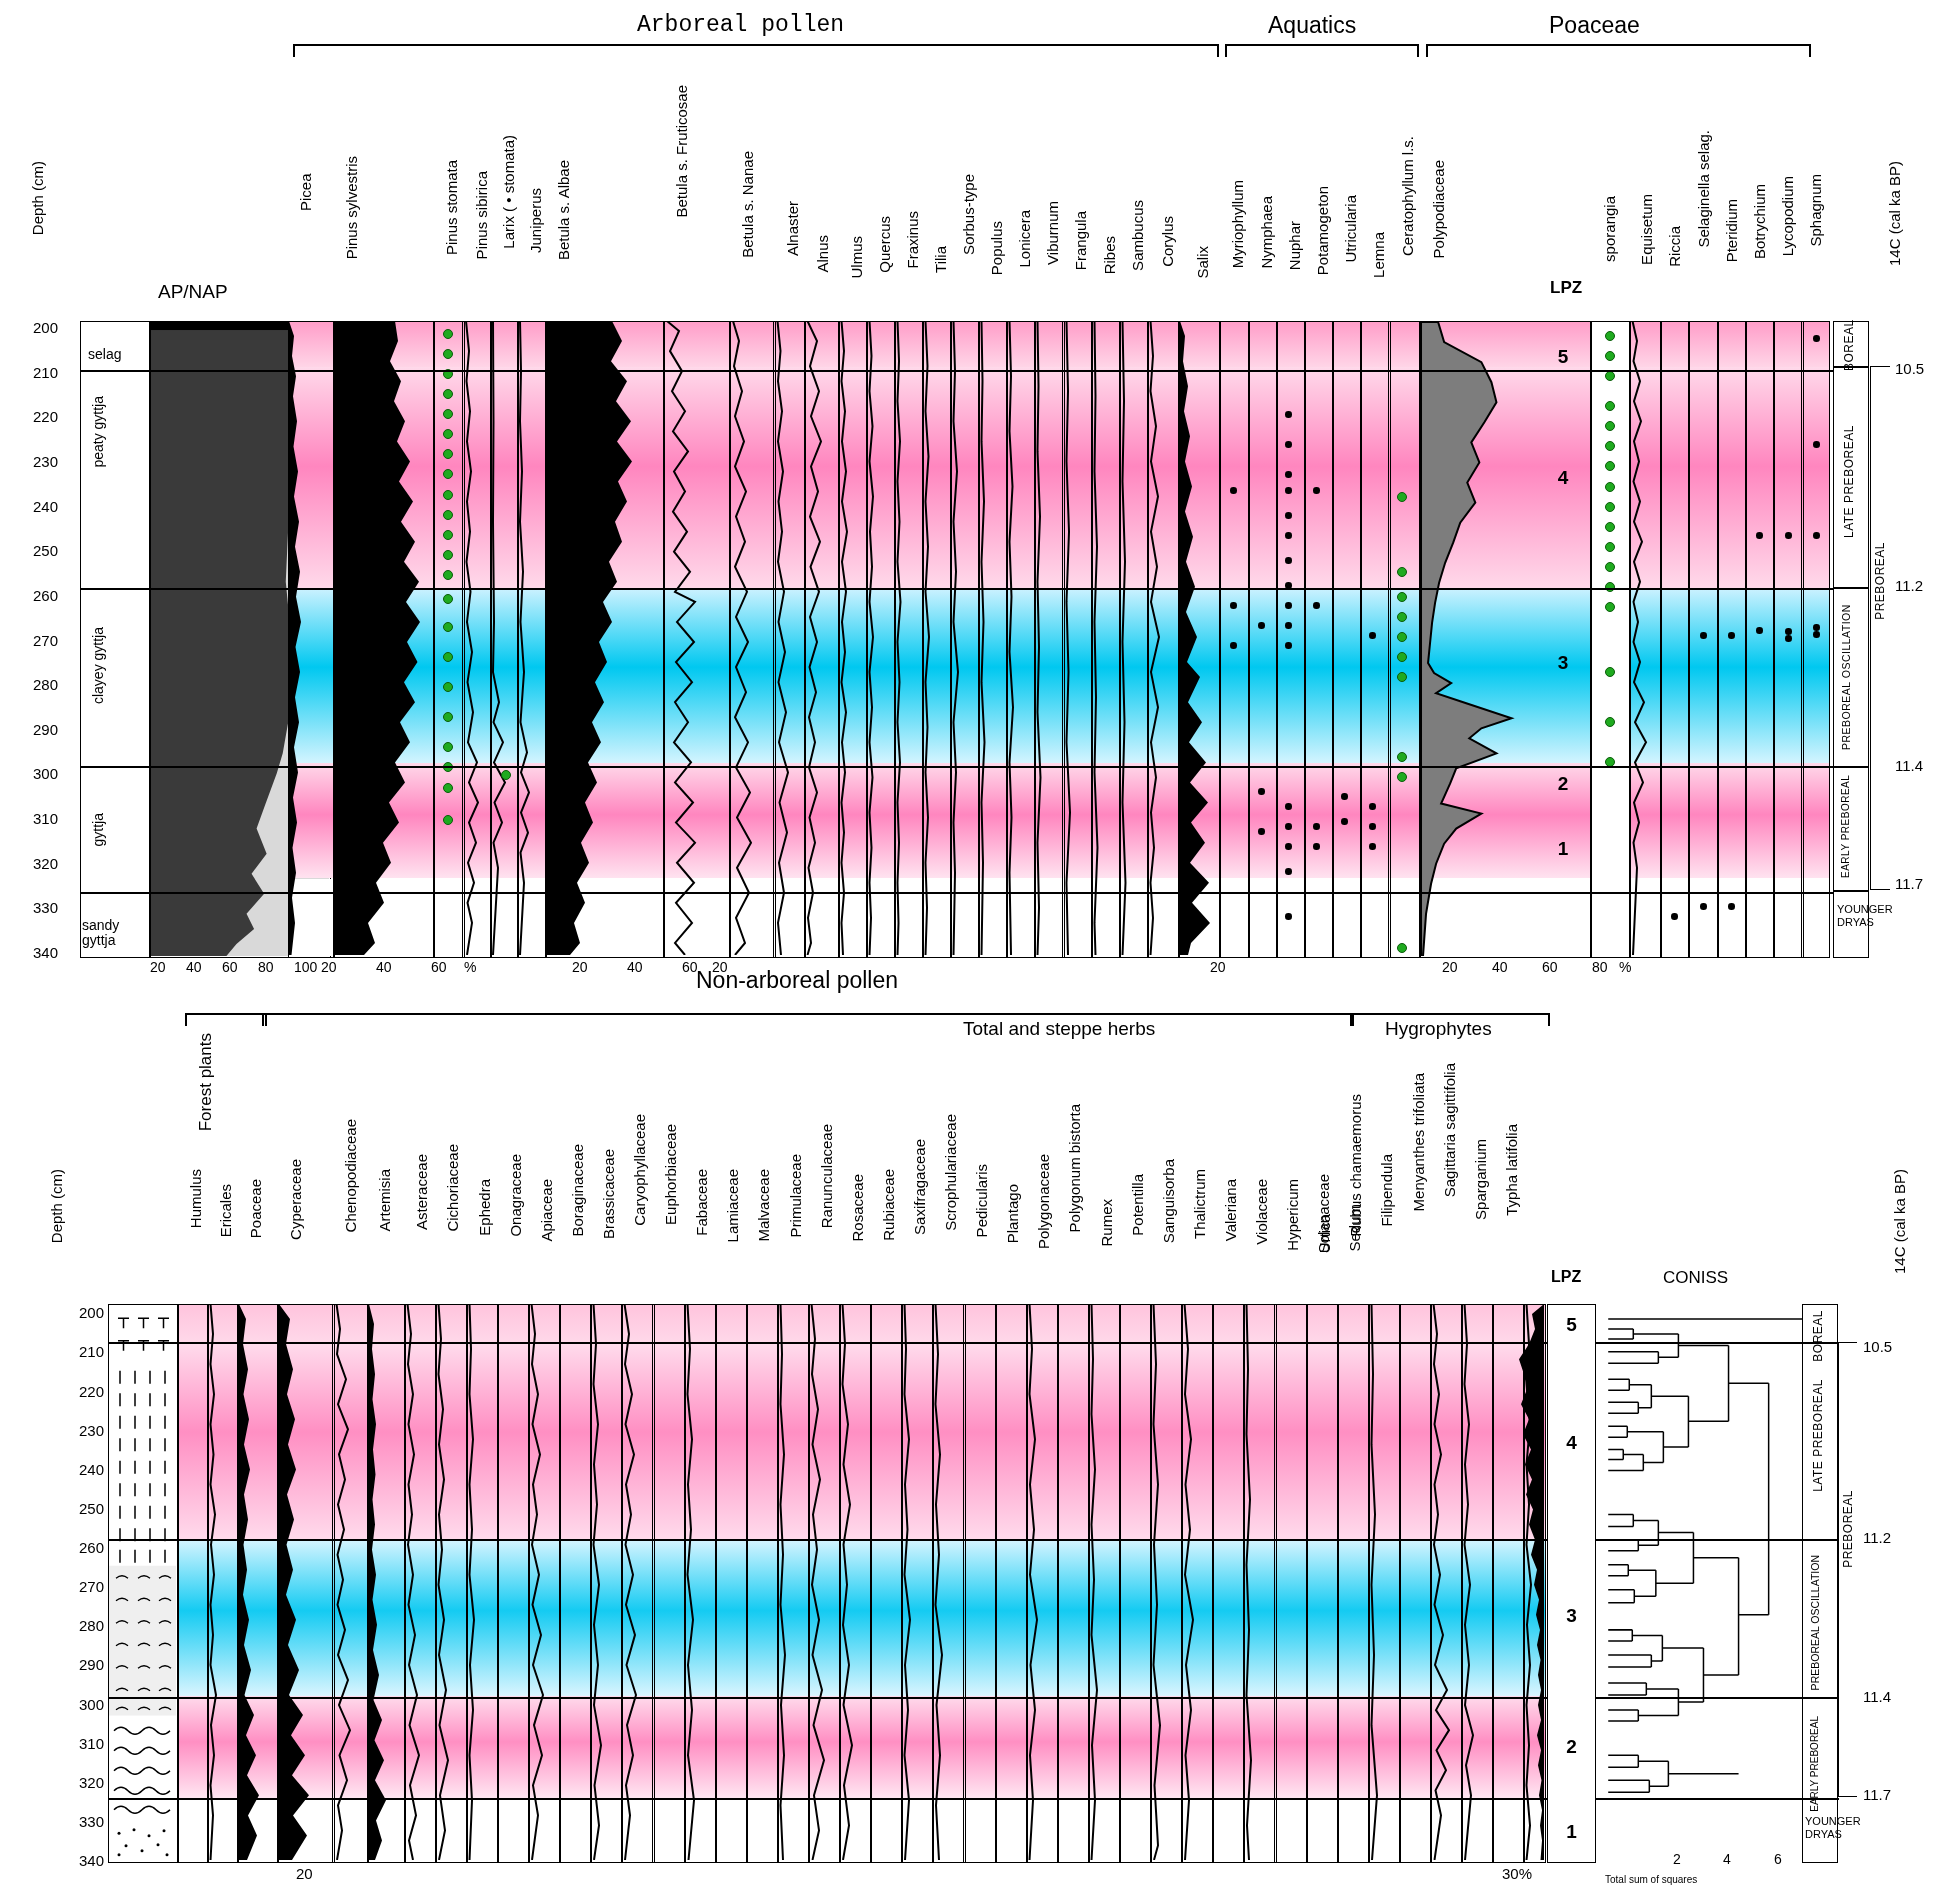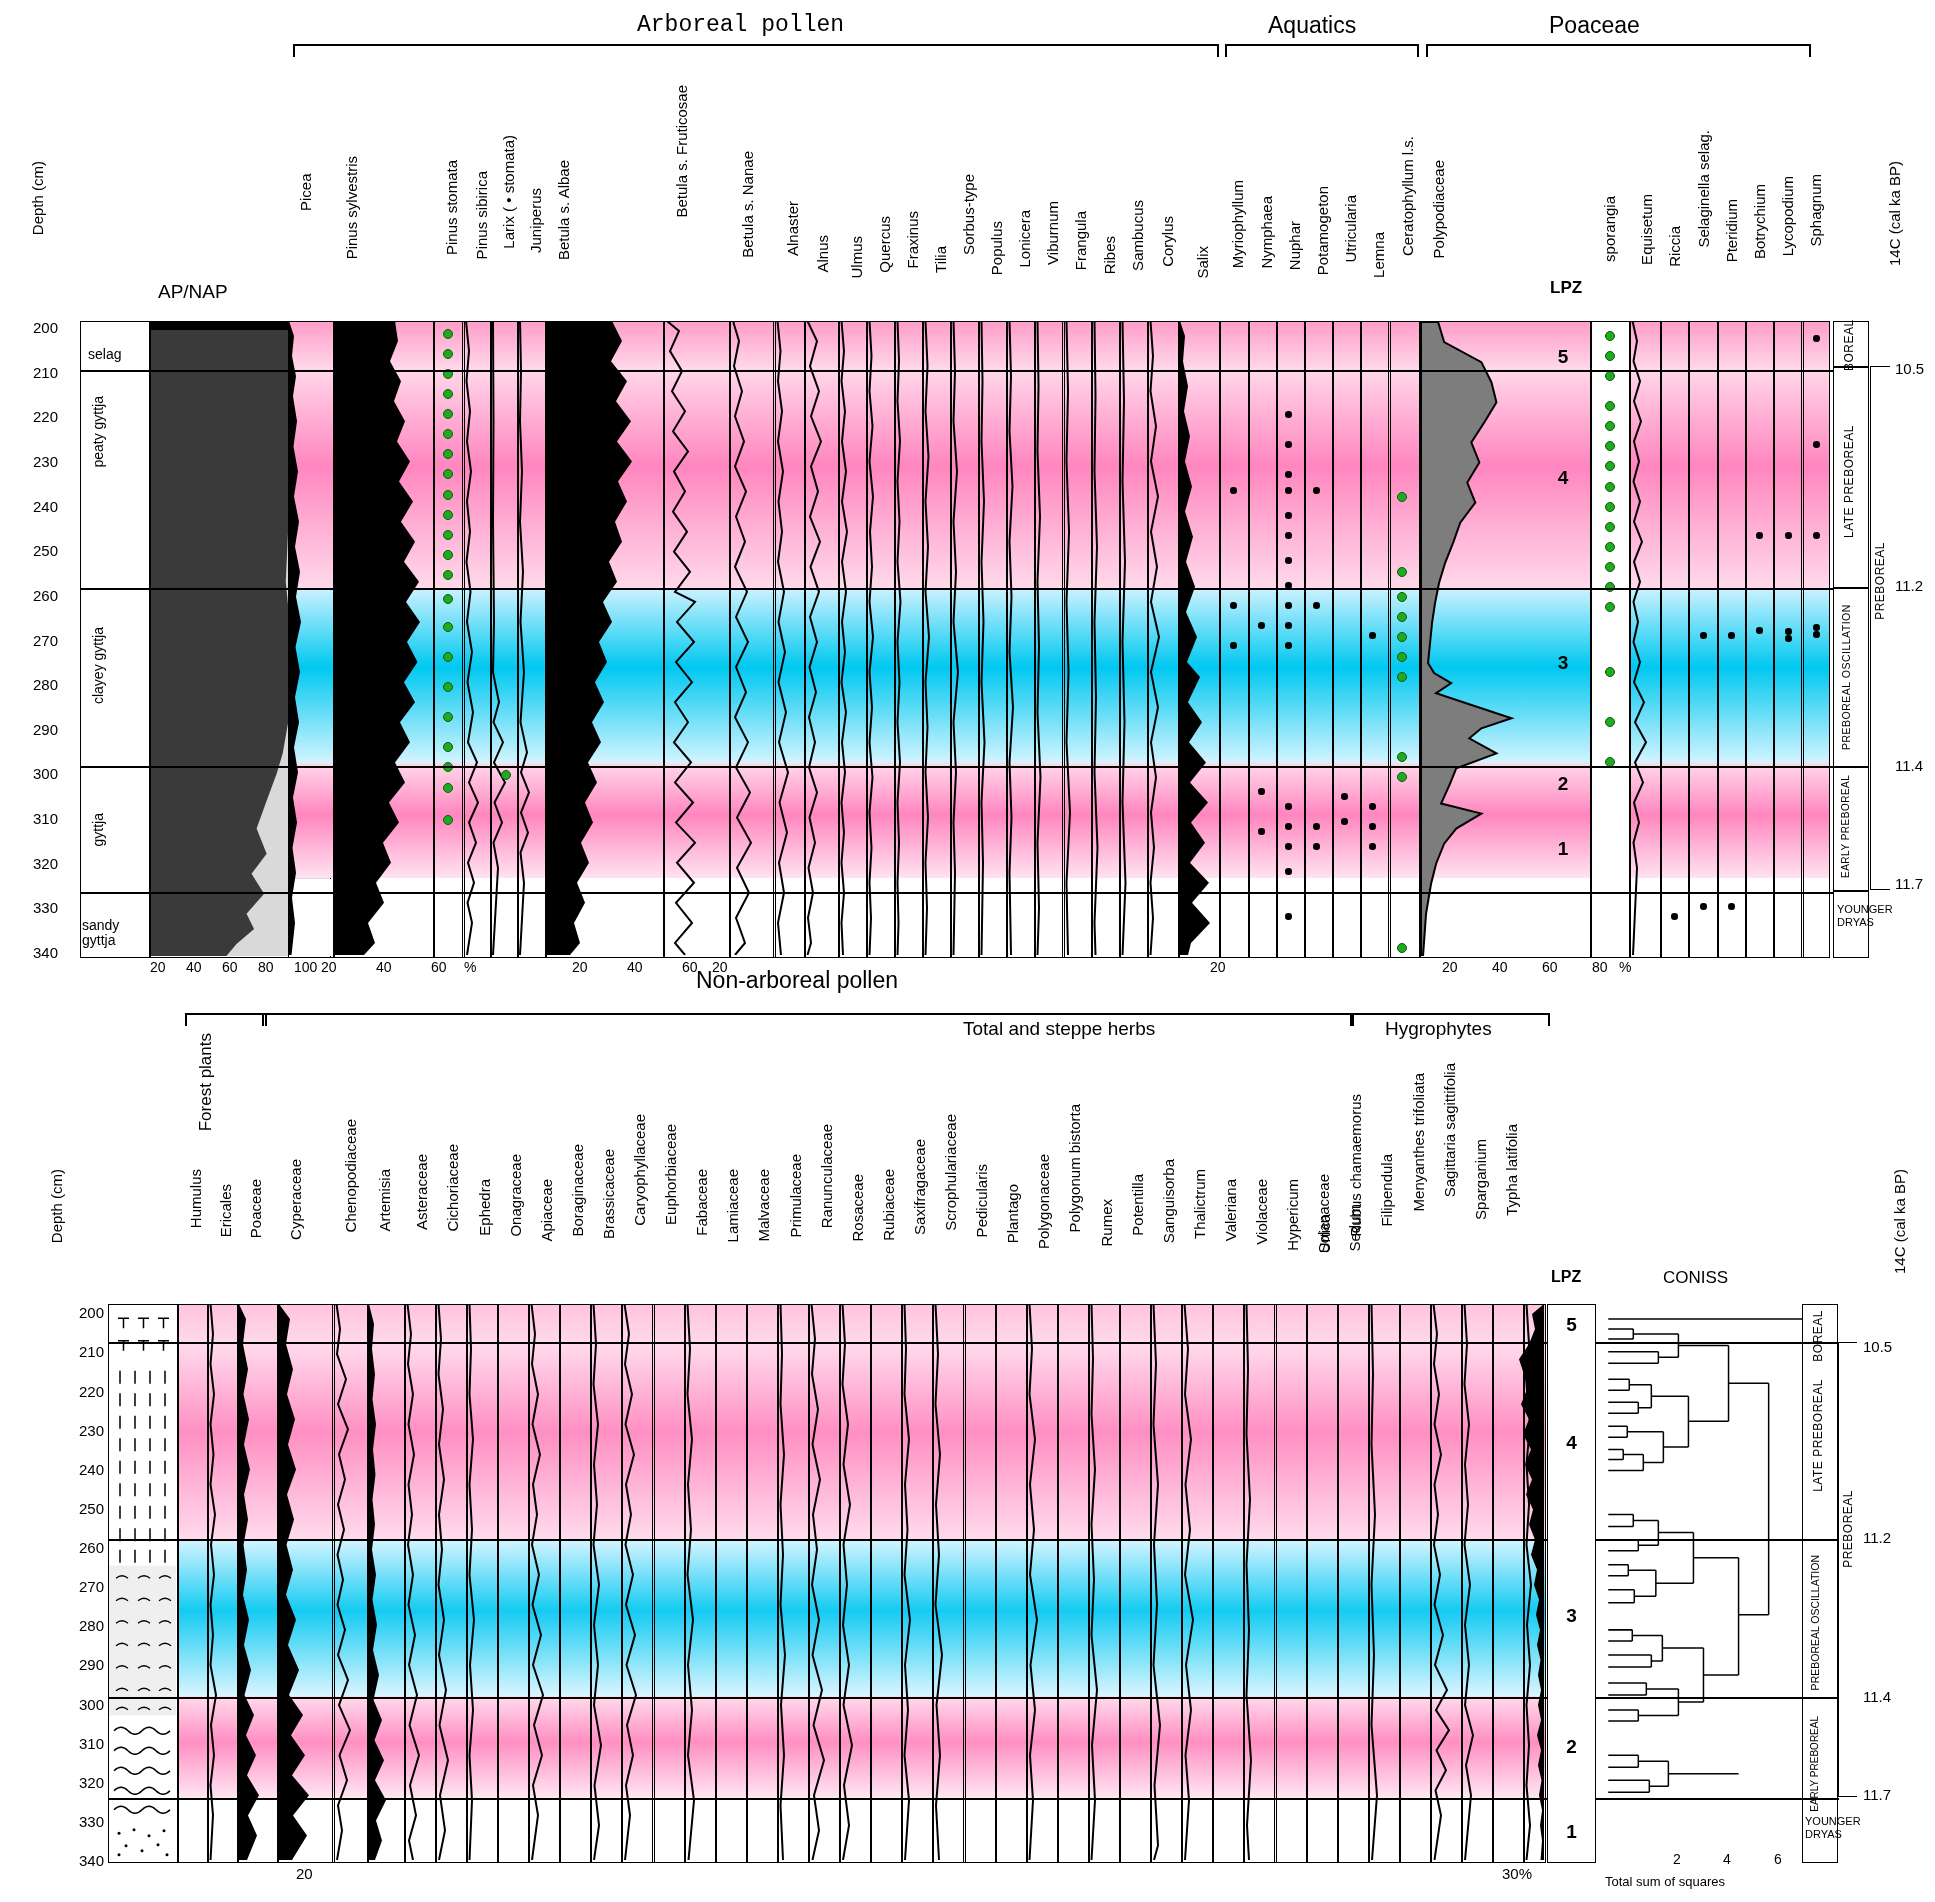--- a/index.html
+++ b/index.html
@@ -854,21 +854,21 @@
       <path d="M270 506 V740 M270 620 H330"></path>
       <path d="M330 158 V620"></path>
     </g>
   </svg>
 </div>
 <div class="abs" style="left:1603px;top:1851px;font-size:14px;">
   <span class="abs" style="left:70px;">2</span>
   <span class="abs" style="left:120px;">4</span>
   <span class="abs" style="left:171px;">6</span>
 </div>
-<div class="abs" style="left:1605px;top:1874px;font-size:13px;">Total sum of squares</div>
+<div class="abs" style="left:1605px;top:1874px;font-size:10px;">Total sum of squares</div>
 
 <div class="frame" style="left:1802px;top:1304px;width:36px;height:559px;background:#fff;"></div>
 <div class="abs smallv" style="left:1811px;top:1310px;">BOREAL</div>
 <div class="hline" style="left:1802px;top:1342px;width:36px;"></div>
 <div class="abs smallv" style="left:1811px;top:1379px;">LATE  PREBOREAL</div>
 <div class="hline" style="left:1802px;top:1539px;width:36px;"></div>
 <div class="abs" style="left:1809px;top:1555px;font-size:10.5px;writing-mode:vertical-rl;transform:rotate(180deg);white-space:nowrap;">PREBOREAL OSCILLATION</div>
 <div class="hline" style="left:1802px;top:1697px;width:36px;"></div>
 <div class="abs" style="left:1809px;top:1716px;font-size:10px;writing-mode:vertical-rl;transform:rotate(180deg);white-space:nowrap;">EARLY PREBOREAL</div>
 <div class="hline" style="left:1802px;top:1798px;width:36px;"></div>

